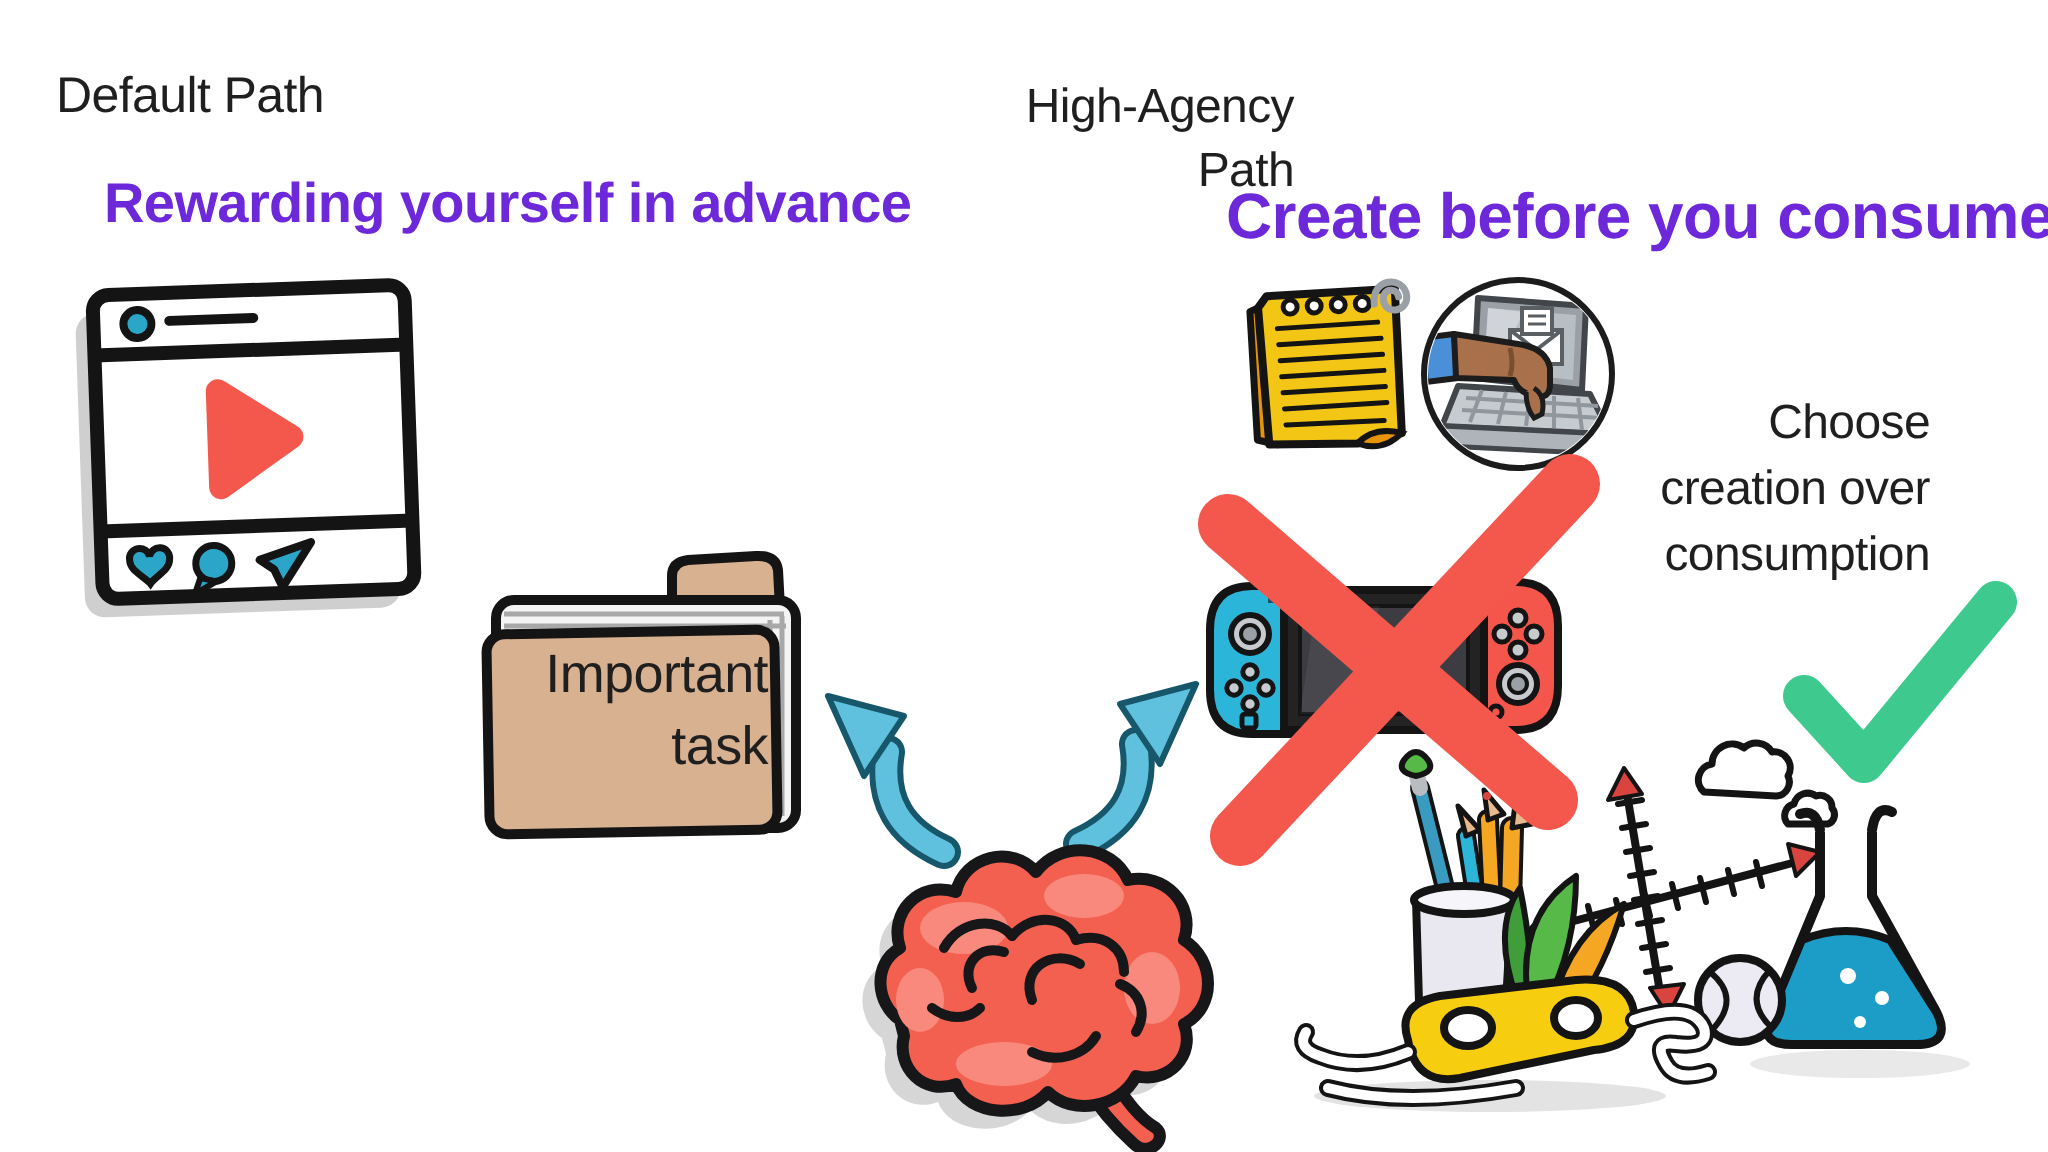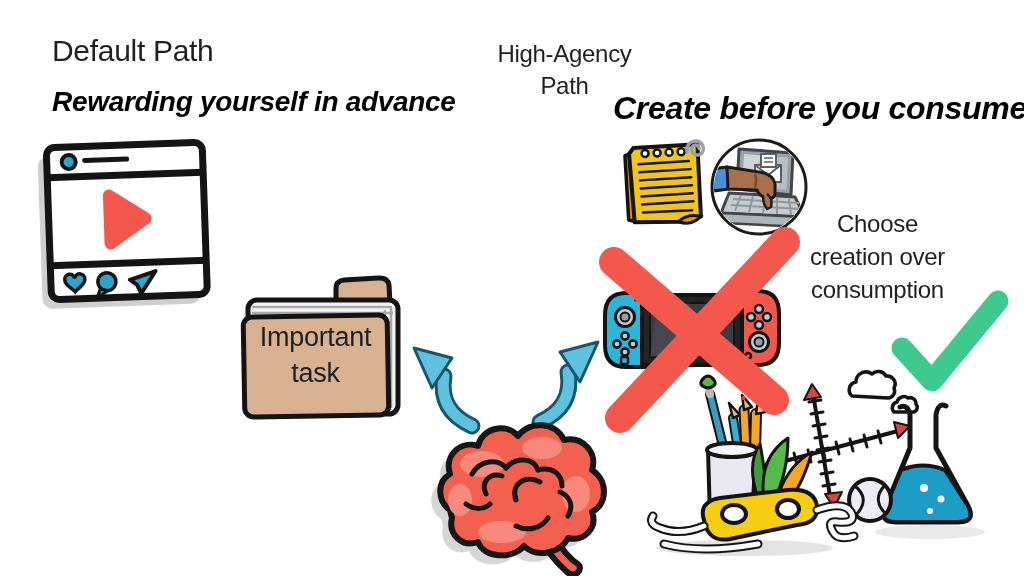--- a/index.html
+++ b/index.html
@@ -1,38 +1,38 @@
 <!DOCTYPE html>
 <html><head>
 <meta charset="utf-8">
 <style>
   html,body{margin:0;padding:0;background:#ffffff;}
   .canvas{position:relative;width:1024px;height:576px;background:#ffffff;overflow:hidden;
           font-family:"Liberation Sans",sans-serif;}
   .t{position:absolute;color:#1f1f1f;white-space:pre-line;letter-spacing:-0.3px;}
-  .crimson{color:#000000;font-weight:600;font-style:italic;}
+  .crimson{color:#6d28d9;font-weight:600;}
   .ink{color:#1f1f1f;font-weight:500;}
-  .ctr{text-align:center;}
+  .ctr{text-align:right;}
   svg{position:absolute;overflow:visible;}
 </style>
 </head>
 <body>
 
 <div class="canvas">
 
-  <div class="t ink" style="left:28px;top:34px;font-size:30px;margin-left:24px;">Default Path</div>
+  <div class="t ink" style="left:28px;top:34px;font-size:25px;">Default Path</div>
 
   <div class="t crimson" style="left:52px;top:86px;font-size:28px;">Rewarding yourself in advance</div>
 
   <div class="t ink ctr" style="left:482px;top:38px;width:165px;font-size:24px;line-height:1.35;">High-Agency
 Path</div>
 
   <div class="t crimson" style="left:613px;top:90px;font-size:32px;white-space:nowrap;">Create before you consume</div>
 
-  <div class="t ink ctr" style="left:790px;top:195px;width:175px;font-size:24px;line-height:1.38;margin-top:12px;">Choose
+  <div class="t ink ctr" style="left:790px;top:195px;width:175px;font-size:24px;line-height:1.38;">Choose
 creation over
 consumption</div>
 
   <svg style="left:36px;top:138px;transform:rotate(-2deg);" width="182" height="178" viewBox="0 0 182 178">
     <rect x="4" y="16" width="158" height="152" rx="10" fill="#cfcfcf"></rect>
     <rect x="13" y="7" width="156" height="152" rx="8" fill="#ffffff" stroke="#141414" stroke-width="7"></rect>
     <line x1="13" y1="37" x2="169" y2="37" stroke="#141414" stroke-width="7"></line>
     <line x1="13" y1="125" x2="169" y2="125" stroke="#141414" stroke-width="7"></line>
     <circle cx="35" cy="22" r="7" fill="#2ba6c9" stroke="#141414" stroke-width="4"></circle>
     <line x1="51" y1="21" x2="93" y2="21" stroke="#141414" stroke-width="5" stroke-linecap="round"></line>

